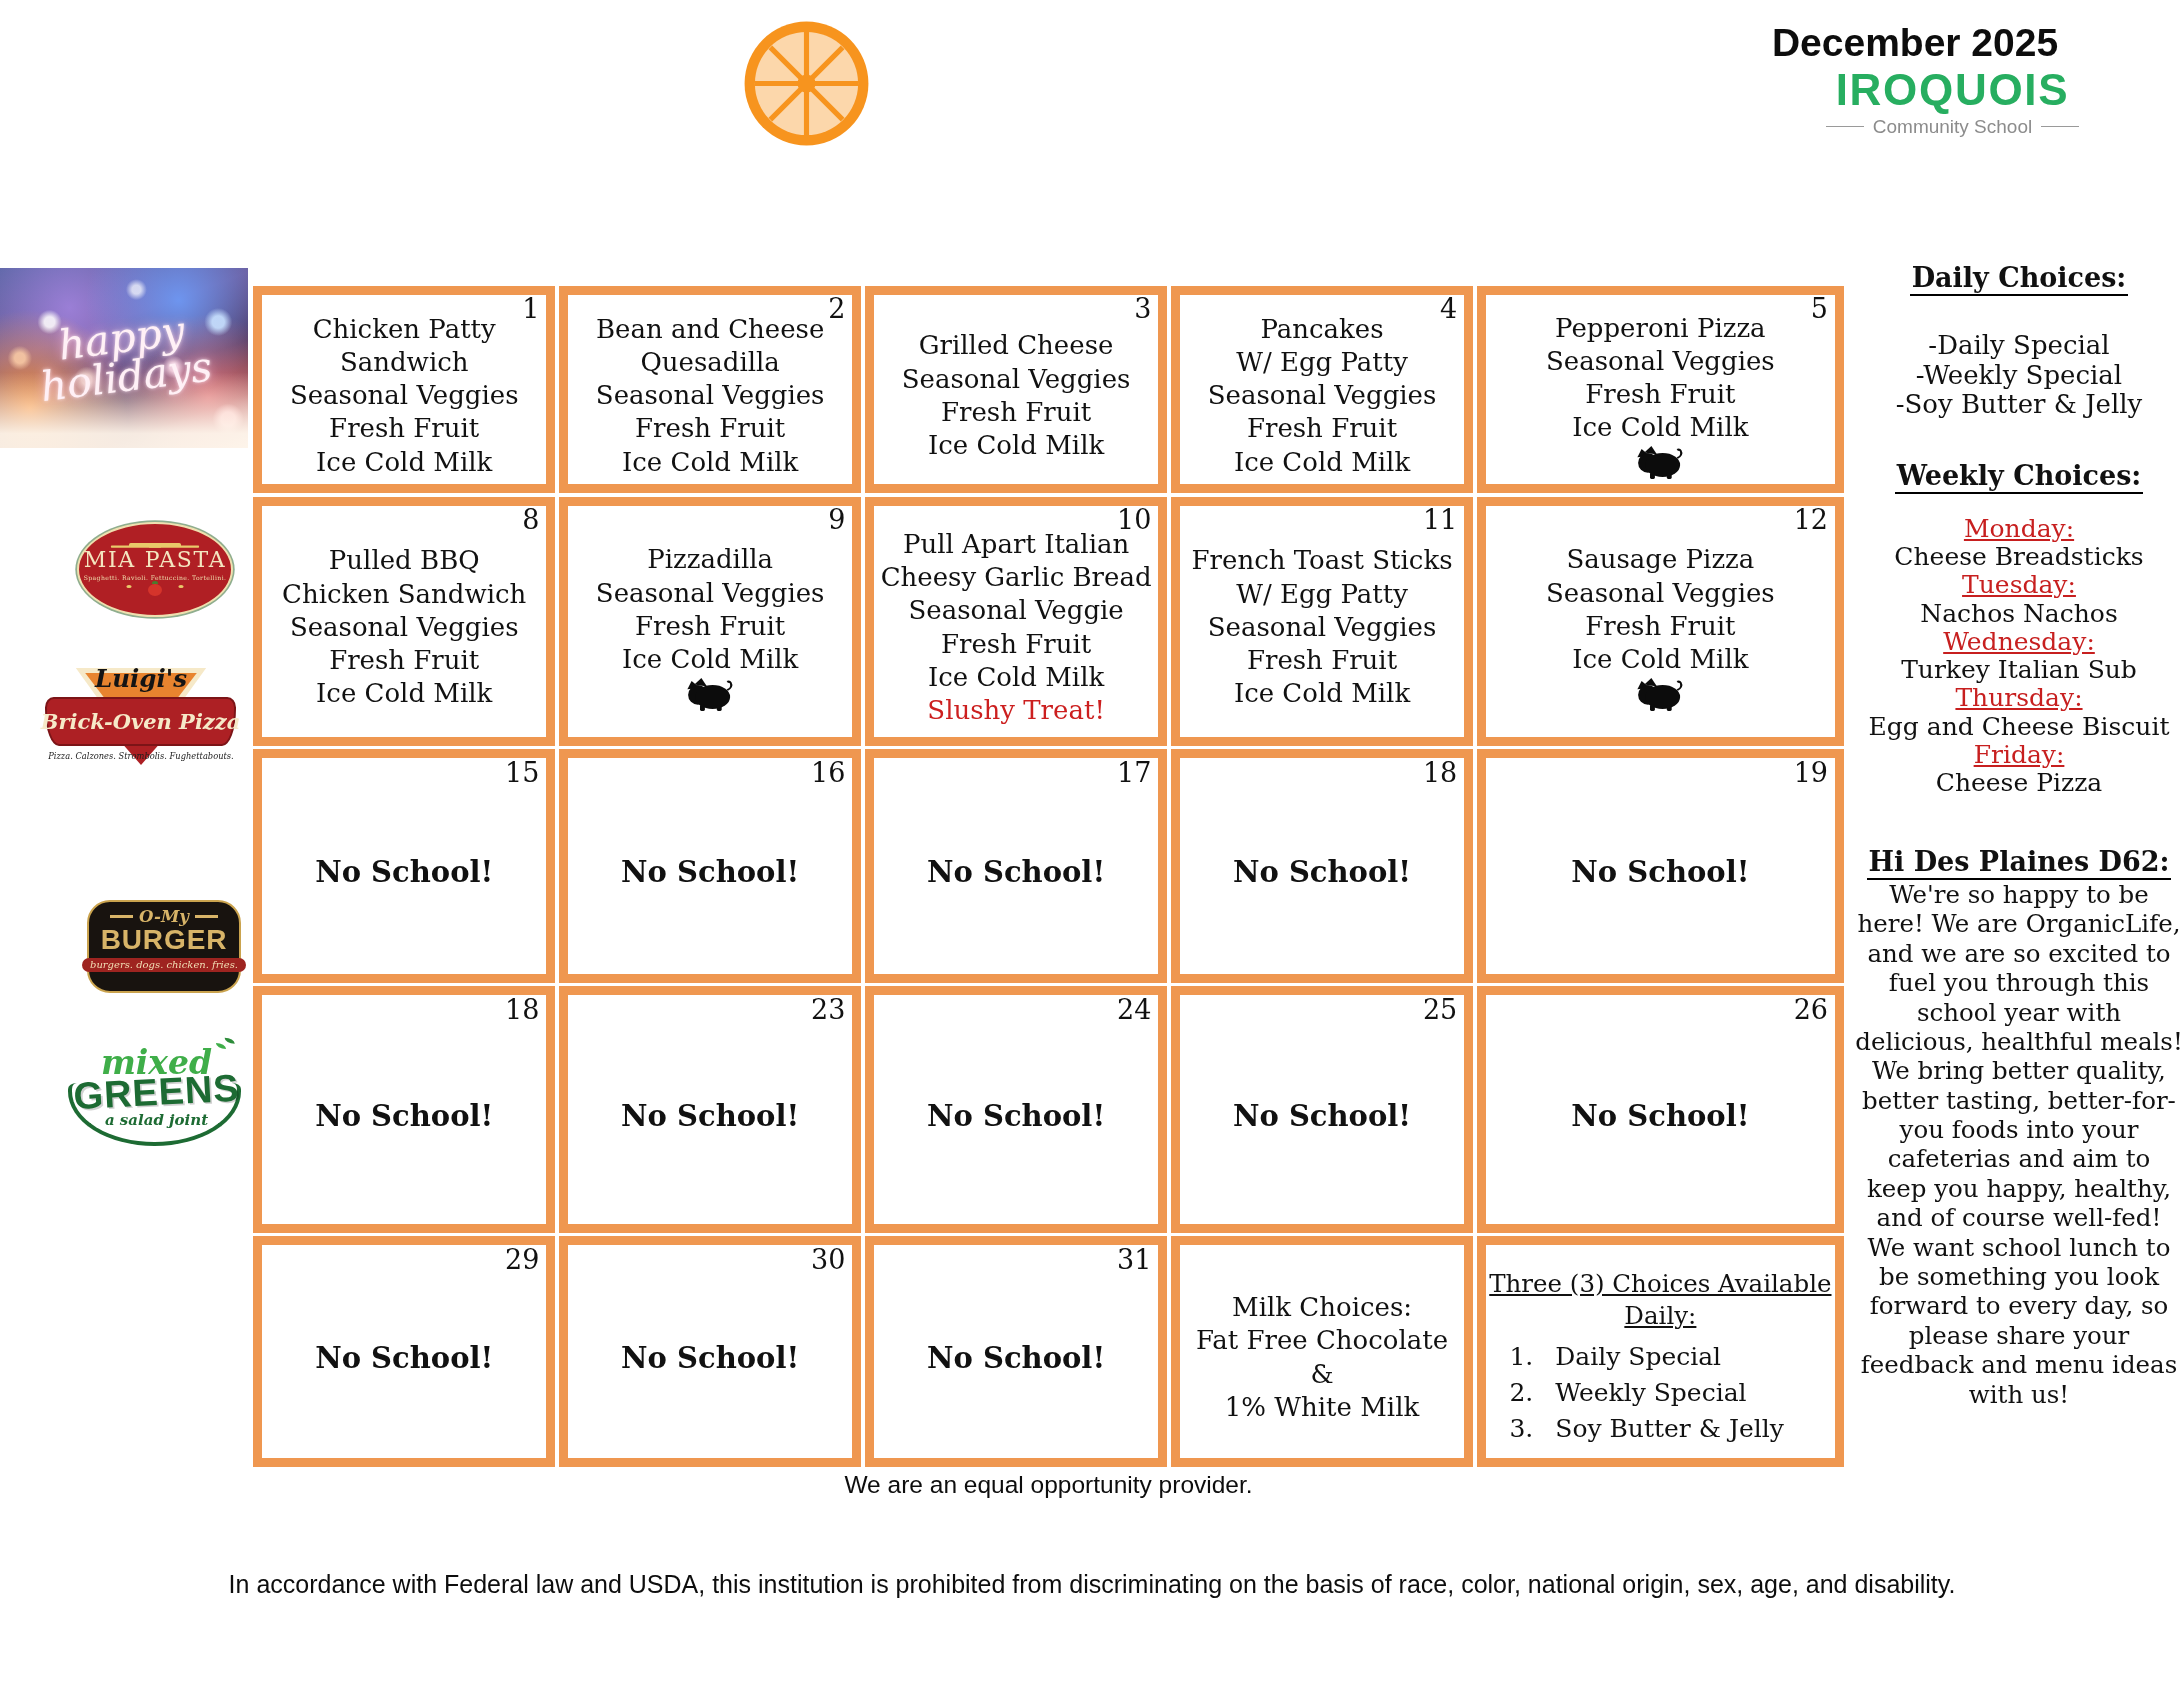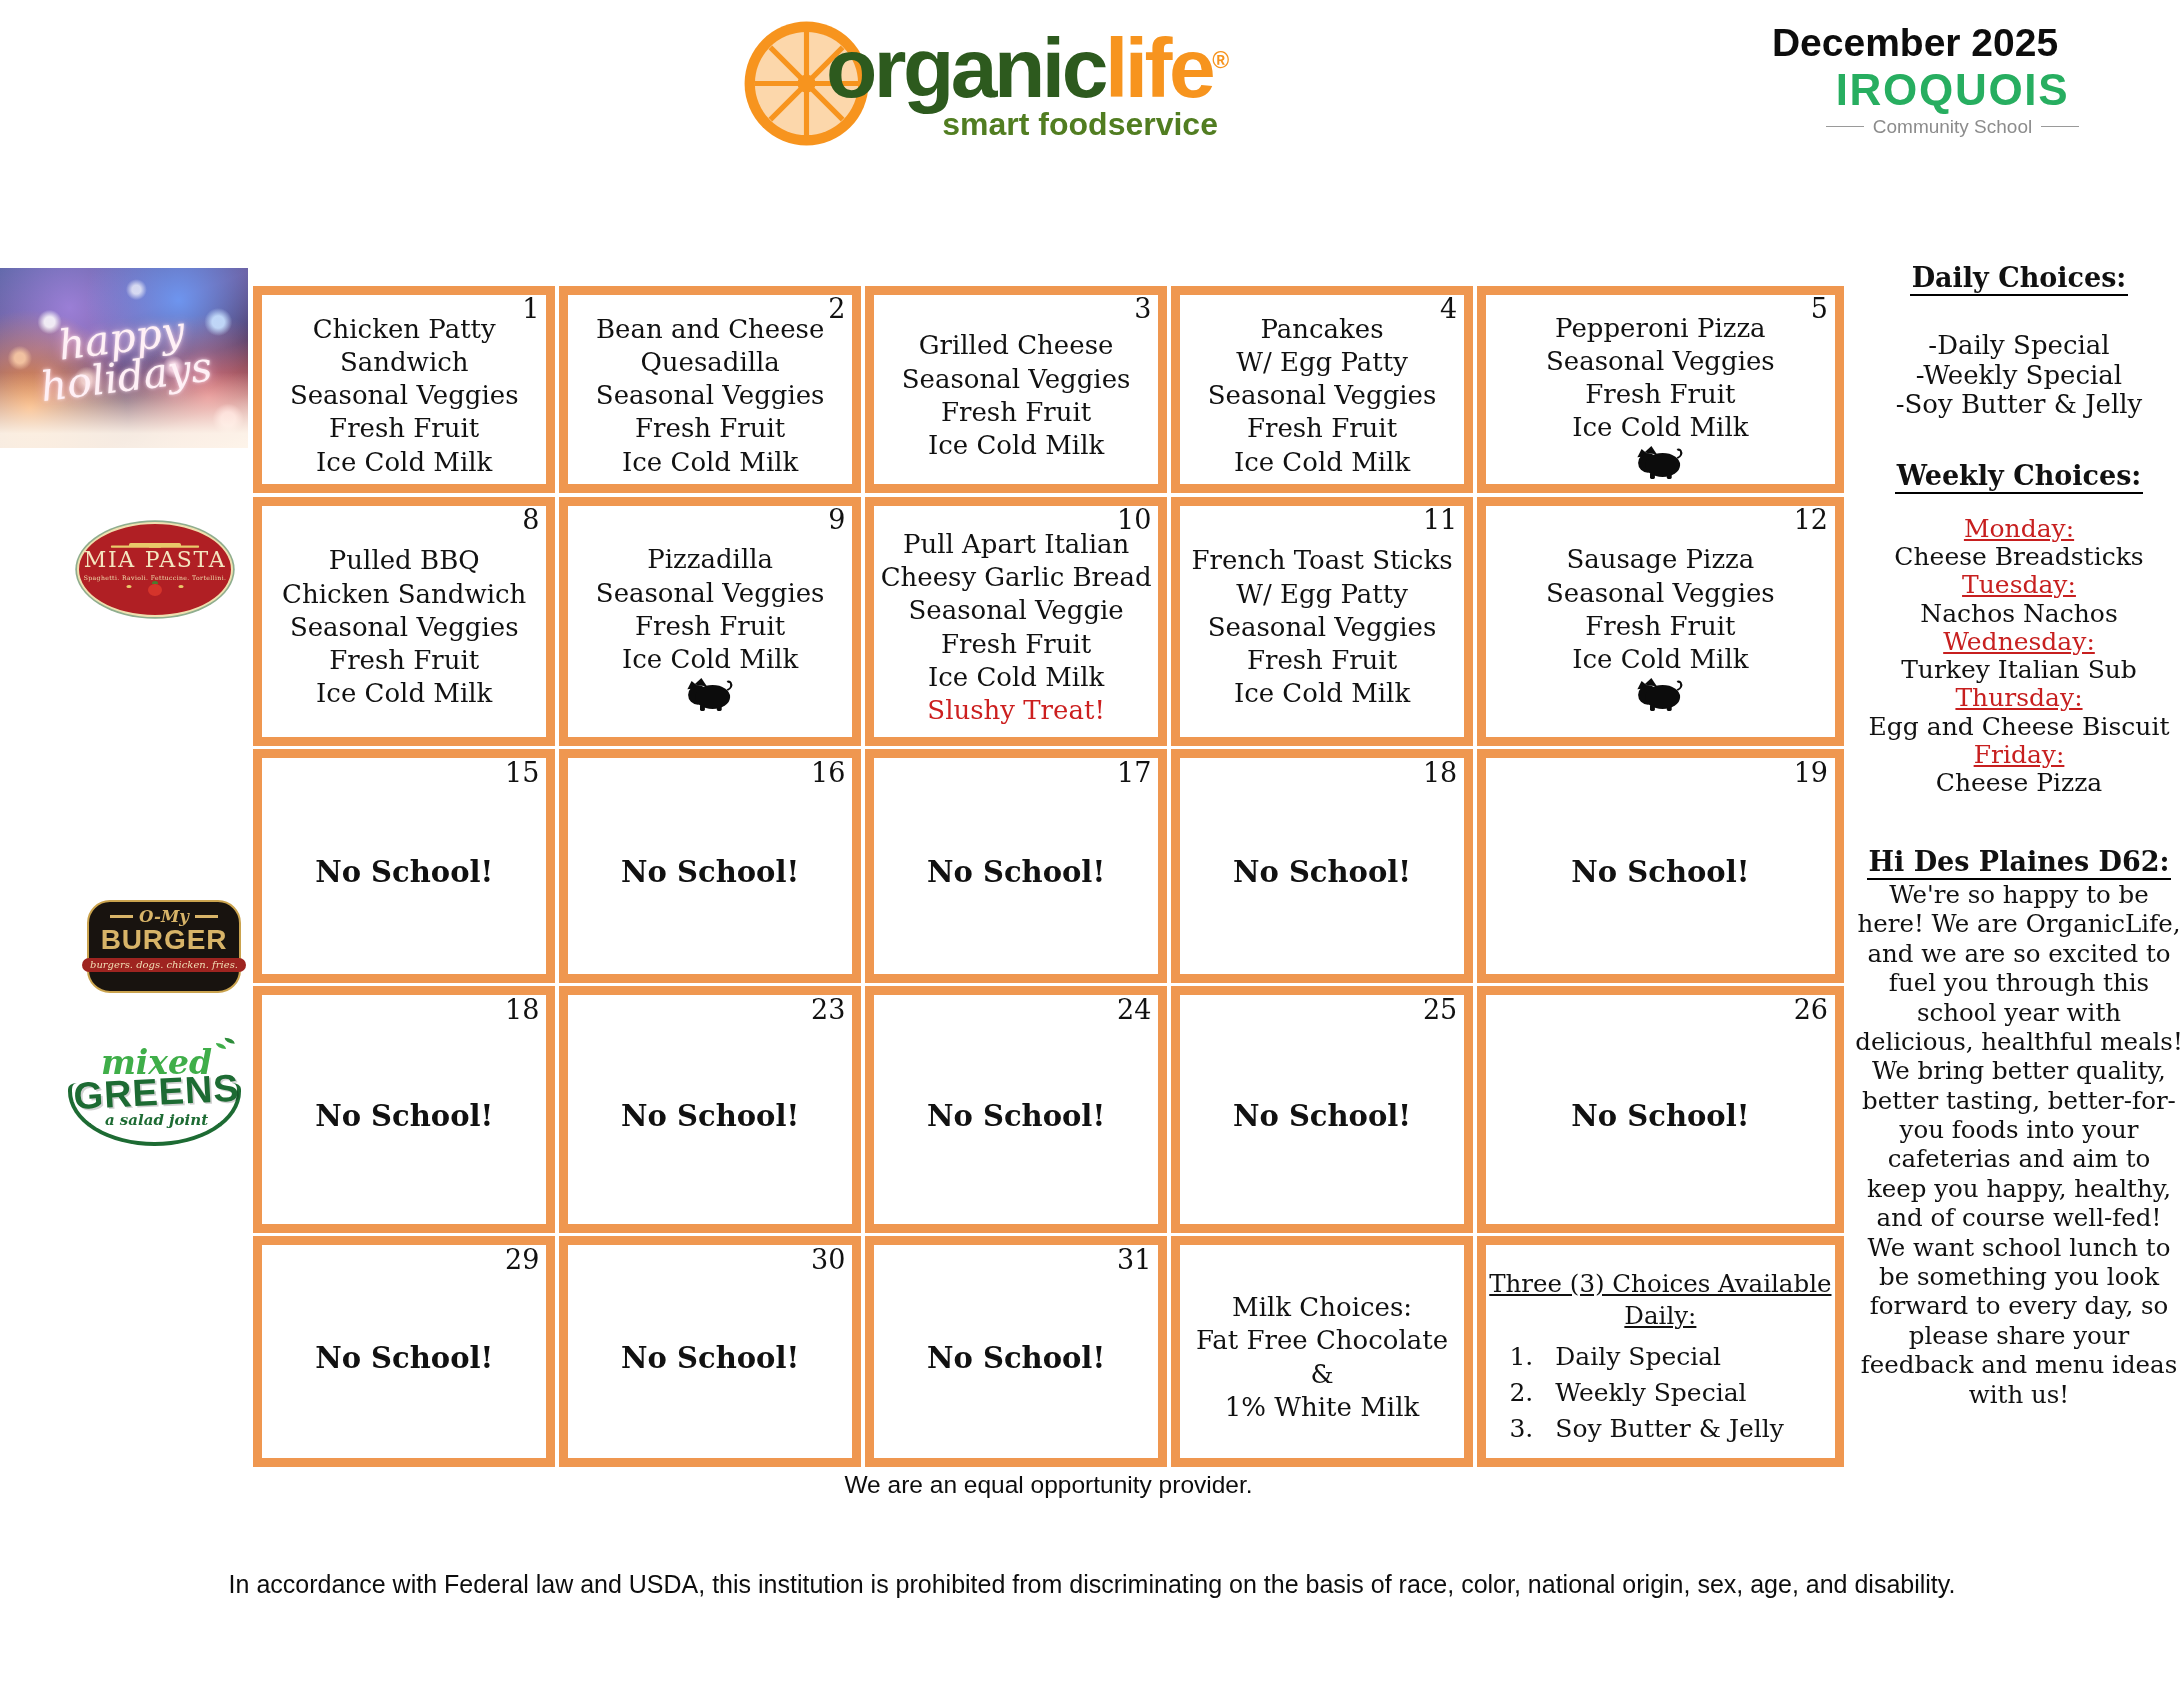--- a/index.html
+++ b/index.html
@@ -155,24 +155,20 @@
       <circle cx="50" cy="50" r="48" fill="#f7941e"></circle>
       <circle cx="50" cy="50" r="40" fill="#fcd7ab"></circle>
       <g stroke="#f7941e" stroke-width="4">
         <line x1="50" y1="10" x2="50" y2="90"></line>
         <line x1="10" y1="50" x2="90" y2="50"></line>
         <line x1="22" y1="22" x2="78" y2="78"></line>
         <line x1="78" y1="22" x2="22" y2="78"></line>
       </g>
       <circle cx="50" cy="50" r="7" fill="#f7941e"></circle>
     </svg>
-    <div class="brand-text">
-      <div class="brand-word"><span>organic</span><span class="life">life</span><sup>®</sup></div>
-      <div class="tagline">smart foodservice</div>
-    </div>
   </div>
 
   <div class="month">December 2025</div>
 
   <div class="school">
     <div class="school-name">IROQUOIS</div>
     <div class="school-sub">Community School</div>
   </div>
 
   <div class="holiday">
@@ -182,20 +178,27 @@
     </div>
   </div>
 
   <div class="mia">
     <div class="mia-flourish"></div>
     <div class="mia-title">MIA PASTA</div>
     <div class="mia-sub">Spaghetti. Ravioli. Fettuccine. Tortellini.</div>
     <div class="mia-tomato"></div>
   </div>
 
+  <div class="luigi">
+    <div class="luigi-tri"></div>
+    <div class="luigi-tri-inner"></div>
+    <div class="luigi-top">Luigi's</div>
+    <div class="luigi-band">Brick-Oven Pizza</div>
+    <div class="luigi-sub">Pizza. Calzones. Strombolis. Fughettabouts.</div>
+  </div>
 
   <div class="omy">
     <div class="omy-top">O-My</div>
     <div class="omy-title">BURGER</div>
     <div class="omy-band">burgers. dogs. chicken. fries.</div>
   </div>
 
   <div class="greens">
     <div class="greens-bowl"></div>
     <div class="greens-top">mixed</div>

